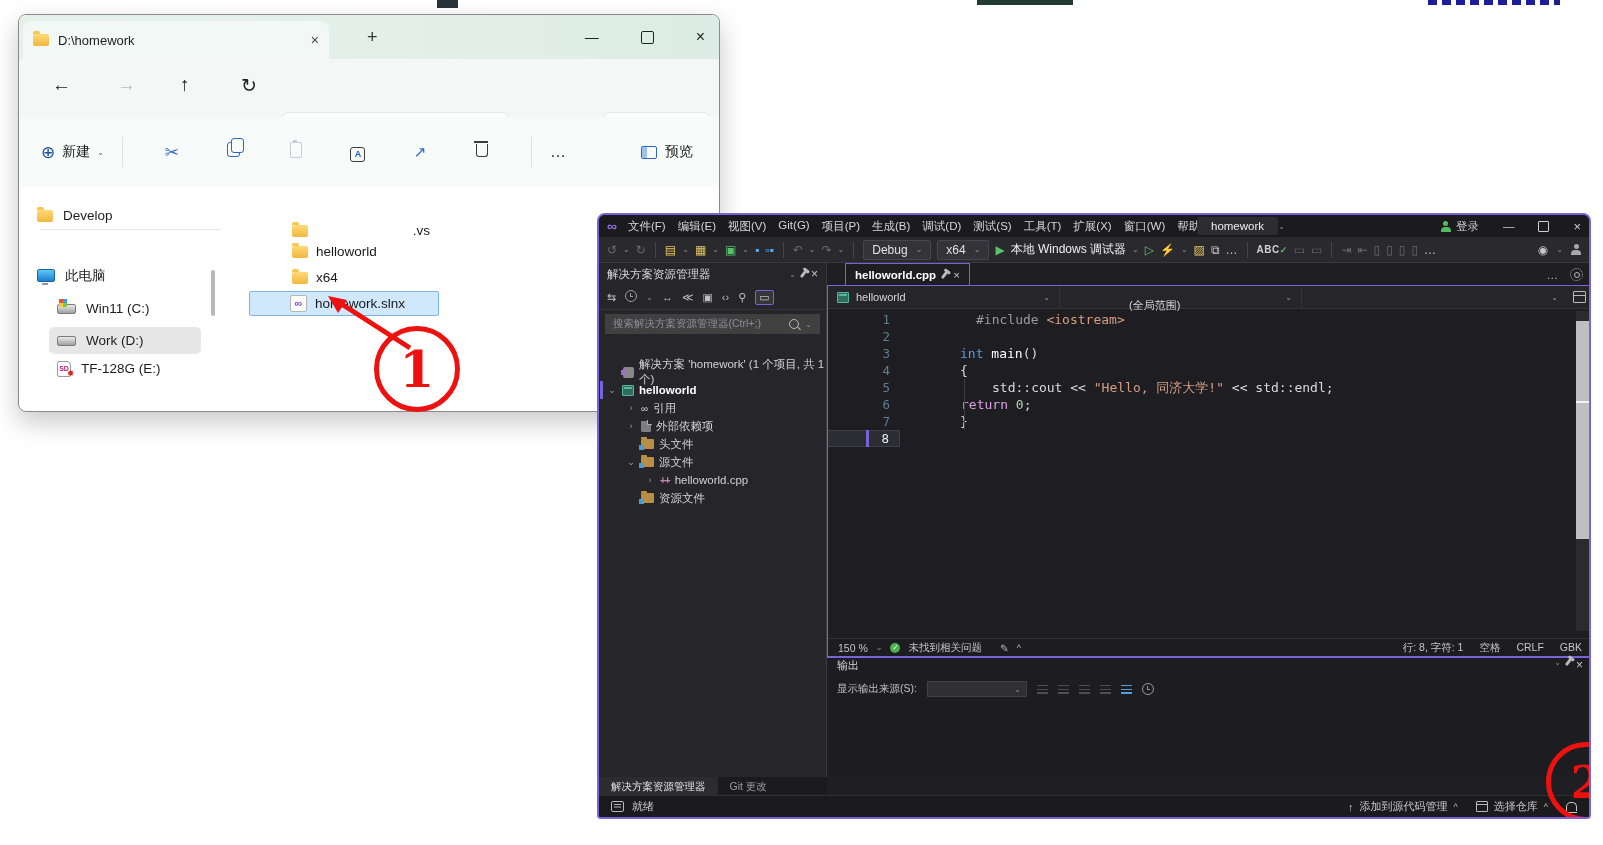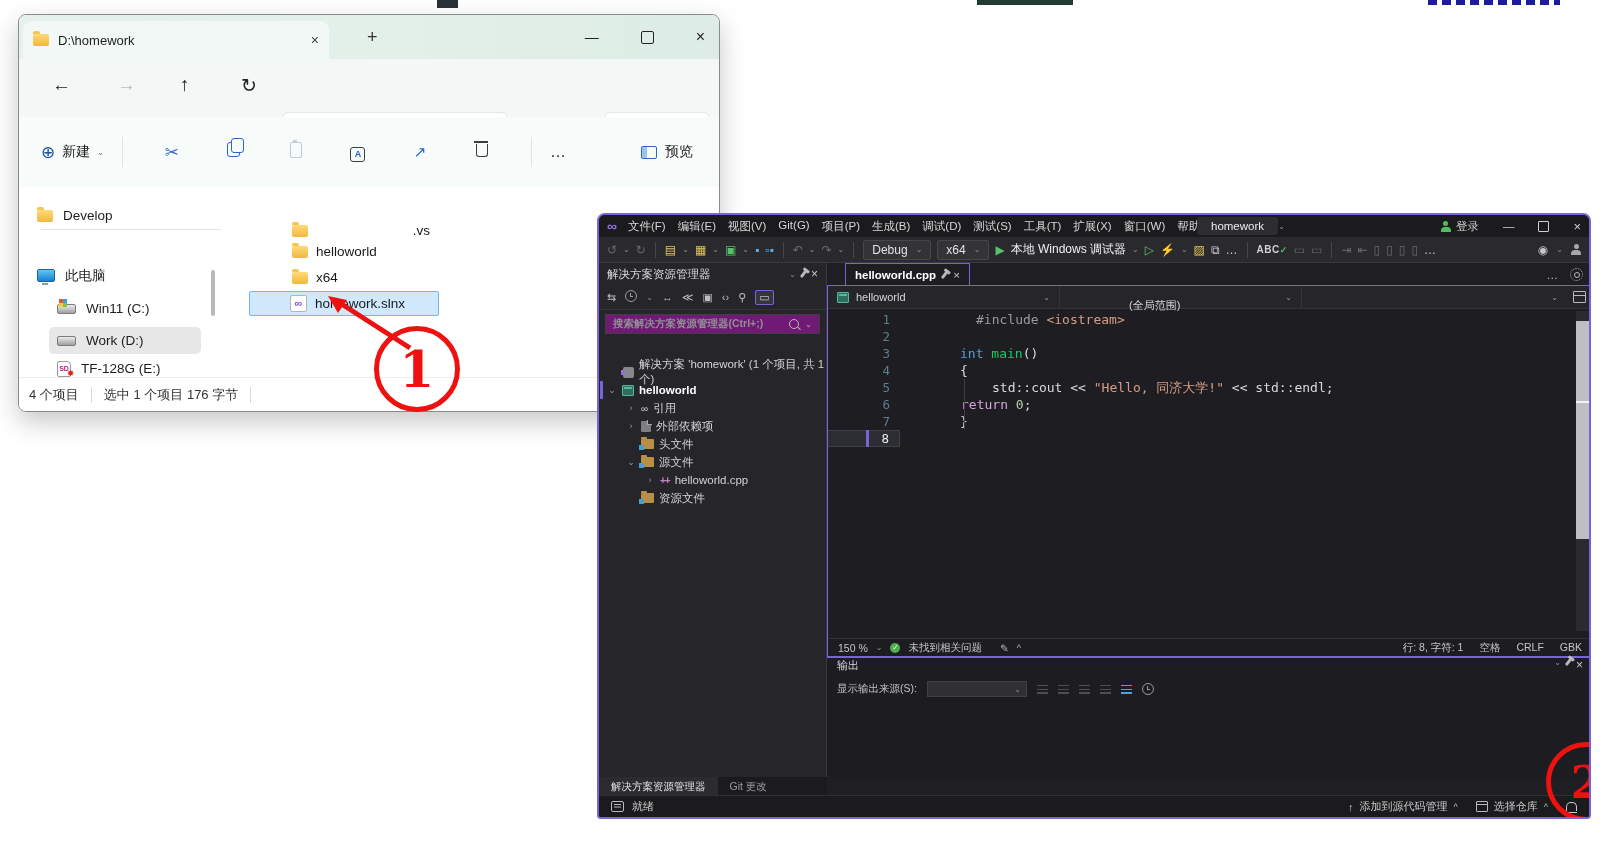--- a/index.html
+++ b/index.html
@@ -110,22 +110,22 @@
     height:18px;padding:0 8px;color:#e2e2e2;}
   .run-btn{display:flex;align-items:center;gap:6px;color:#f0f0f0;}
   .spell{color:#cfcfcf;font-size:10px;font-weight:bold;letter-spacing:.5px;position:relative;}
   .spell::after{content:"✓";color:#58c06a;font-size:9px;}
   
   .se-panel{position:absolute;left:0;top:48px;width:228px;height:514px;background:#26262a;border-right:1px solid #3a3a3e;box-sizing:border-box;}
   .se-title{height:22px;display:flex;align-items:center;padding:0 8px;color:#d8d8d8;font-size:11.5px;gap:6px;}
   .se-title .grow{flex:1;}
   .se-tools{height:24px;display:flex;align-items:center;gap:9px;padding:0 8px;color:#bfbfbf;font-size:11px;border-bottom:1px solid #333338;}
   .se-tool-hl{border:1px solid var(--vs-accent-purple,#7a63d8);border-radius:2px;padding:0 3px;background:#35353b;}
-  .se-search{margin:4px 6px;height:20px;background:#701a75;border:1px solid #3f3f45;display:flex;align-items:center;gap:6px;
-    padding:0 7px;color:#8f8f94;font-size:10.5px;box-sizing:border-box;font-weight:bold;}
+  .se-search{margin:4px 6px;height:20px;background:#404040;border:1px solid #3f3f45;display:flex;align-items:center;gap:6px;
+    padding:0 7px;color:#8f8f94;font-size:10.5px;box-sizing:border-box;}
   .se-search .grow{flex:1;}
   .tree{position:absolute;left:0;top:100px;width:100%;}
   .tree-row{height:18px;display:flex;align-items:center;gap:5px;font-size:11.5px;color:#d2d2d2;position:relative;}
   .tree-chev{width:10px;color:#9a9a9e;font-size:9px;text-align:center;flex:0 0 auto;}
   .tree-sel-bar{position:absolute;left:1px;top:0;width:3px;height:100%;background:var(--vs-accent-purple,#7a63d8);}
   .t-bold{font-weight:bold;color:#fff;}
   .ti{flex:0 0 auto;}
   .ti-solution{width:11px;height:11px;background:#87878c;border-radius:2px;position:relative;}
   .ti-solution::after{content:"";position:absolute;left:-2px;top:3px;width:4px;height:5px;background:#9a6fd0;}
   .ti-project{width:12px;height:11px;background:#2e6e5e;border:1px solid #57b79c;border-radius:1px;box-sizing:border-box;position:relative;}
@@ -157,21 +157,21 @@
   .split-ic{width:11px;height:10px;border:1.2px solid #bbb;border-radius:1px;position:relative;margin:0 6px;}
   .split-ic::after{content:"";position:absolute;left:0;right:0;top:3px;height:1.2px;background:#bbb;}
   .code{position:absolute;left:0;top:25px;width:100%;font-family:"DejaVu Sans Mono",monospace;font-size:13px;}
   .code-line{height:17px;display:flex;align-items:center;position:relative;}
   .lnum{width:72px;text-align:right;padding-right:10px;box-sizing:border-box;color:#5d7e8c;flex:0 0 auto;font-size:12.5px;}
   .ltext{white-space:pre;}
   .cursor-line .lnum{color:#ececec;background:#2c2c33;border:1px solid #3f3f46;border-left:none;}
   .cursor-bar{position:absolute;left:38px;top:0;width:3px;height:100%;background:var(--vs-accent-purple,#7a63d8);}
   .tok-pp{color:#9b9b9b;} .tok-str{color:var(--string-orange,#d69d85);} .tok-kw{color:var(--keyword-blue,#569cd6);}
   .tok-kw2{color:var(--keyword-purple,#d8a0df);} .tok-num{color:var(--number-green,#b5cea8);}
-  .tok-fn{color:#22c55e;} .tok-pl{color:#dadada;}
+  .tok-fn{color:#ffffff;} .tok-pl{color:#dadada;}
   .indent-guide{position:absolute;left:136px;width:1px;background:#3c3c42;}
   .ed-scroll-track{position:absolute;right:3px;top:25px;width:13px;height:320px;background:#2a2a2f;}
   .ed-scroll-thumb{position:absolute;left:0;width:100%;top:10px;height:218px;background:#bfbfc3;}
   .ed-scroll-mark{position:absolute;left:0;width:100%;top:90px;height:2px;background:#f4f4f4;}
   .ed-orange-tick{position:absolute;right:0;top:98px;width:3px;height:14px;background:#e8833a;}
   .ed-statusstrip{position:absolute;left:0;bottom:0;width:100%;height:18px;background:#1d1d21;border-top:1px solid #313136;
     display:flex;align-items:center;gap:8px;padding:0 10px;box-sizing:border-box;font-size:10.5px;color:#c6c6c6;}
   .okdot{width:10px;height:10px;border-radius:50%;background:#4cb04f;color:#fff;font-size:8px;line-height:10px;text-align:center;display:inline-block;}
   .ed-status-right{margin-left:auto;display:flex;gap:16px;color:#c6c6c6;}
   
@@ -294,26 +294,20 @@
           </div>
           <div class="file-row" style="top: 78px;">
             <span class="folder-ic"></span>
             <span>x64</span>
           </div>
           <div class="file-row file-sel" style="top: 104px;">
             <span class="vsfile-ic">∞</span>
             <span>homework.slnx</span>
           </div>
         </div>
-    </div>
-    <div class="ex-status">
-      <span style="margin-left:10px;">4 个项目</span>
-      <span class="sep"></span>
-      <span>选中 1 个项目  176 字节</span>
-      <span class="sep"></span>
     </div>
   </div>
 
   <svg id="ann1-arrow" width="110" height="78">
     <line x1="92" y1="60" x2="22" y2="15" stroke="#ed1110" stroke-width="5"></line>
     <polygon points="10,8 29,12 20,25" fill="#ed1110"></polygon>
   </svg>
   <div id="ann1-circle" class="ann-circle">
     <span>1</span>
   </div>

